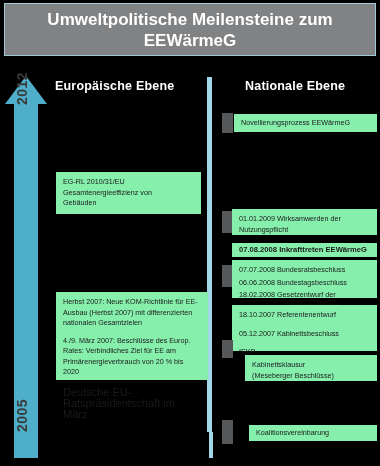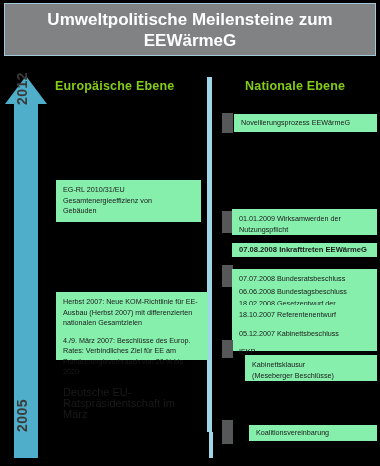--- a/index.html
+++ b/index.html
@@ -50,21 +50,21 @@
     transform-origin:left top;
     white-space:nowrap;
     letter-spacing:0.5px;
   }
   .year-top{left:14px;top:105px;}
   .year-bottom{left:14px;top:432px;}
 
   
   .col-head{
     position:absolute;
-    color:#84cc16;
+    color:#ffffff;
     font-size:12.5px;
     font-weight:bold;
     white-space:nowrap;
     letter-spacing:0.2px;
   }
   .col-head-eu{left:55px;top:79px;}
   .col-head-nat{left:245px;top:79px;}
 
   
   .divider{
@@ -117,27 +117,27 @@
   </div>
   <div class="year-label year-top">2012</div>
   <div class="year-label year-bottom">2005</div>
 
   <div class="col-head col-head-eu">Europäische Ebene</div>
   <div class="col-head col-head-nat">Nationale Ebene</div>
 
   <div class="divider"></div>
   <div class="divider-b"></div>
 
-  <div class="box" style="left:56px;top:180px;width:145px;height:42px;">
+  <div class="box" style="left:56px;top:172px;width:145px;height:42px;">
     <p><span>EG-RL 2010/31/EU</span><br>
        <span>Gesamtenergieeffizienz  von</span><br>
        <span>Gebäuden</span></p>
   </div>
 
-  <div class="box" style="left:56px;top:292px;width:152px;height:68px;">
+  <div class="box" style="left:56px;top:292px;width:152px;height:88px;">
     <p>
       <span>Herbst 2007: Neue KOM-Richtlinie für EE-</span><br>
       <span>Ausbau (Herbst 2007) mit differenzierten</span><br>
       <span>nationalen Gesamtzielen</span>
     </p>
     <p>
       <span>4./9. März 2007: Beschlüsse des Europ.</span><br>
       <span>Rates: Verbindliches Ziel für EE am</span><br>
       <span>Primärenergieverbrauch von 20 % bis 2020</span>
     </p>
@@ -159,21 +159,21 @@
        <span>Nutzungspflicht</span></p>
   </div>
 
   <div class="box" style="left:232px;top:243px;width:145px;height:14px;padding-top:2px;">
     <p class="bold-line" style="font-size:7.6px;">
       <span>07.08.2008</span>
       <span>Inkrafttreten EEWärmeG</span></p>
   </div>
 
   <div class="marker" style="left:222px;top:265px;height:22px;"></div>
-  <div class="box" style="left:232px;top:269px;width:145px;height:38px;">
+  <div class="box" style="left:232px;top:260px;width:145px;height:38px;">
     <p style="margin:0;">
       <span>07.07.2008</span>
       <span>Bundesratsbeschluss</span></p>
     <p style="margin-top:2px;">
       <span>06.06.2008</span>
       <span>Bundestagsbeschluss</span></p>
     <p style="margin-top:2px;">
       <span>18.02.2008</span>
       <span>Gesetzentwurf  der</span><br>
       <span class="indent" style="display:inline-block;">Bundesregierung</span></p>

